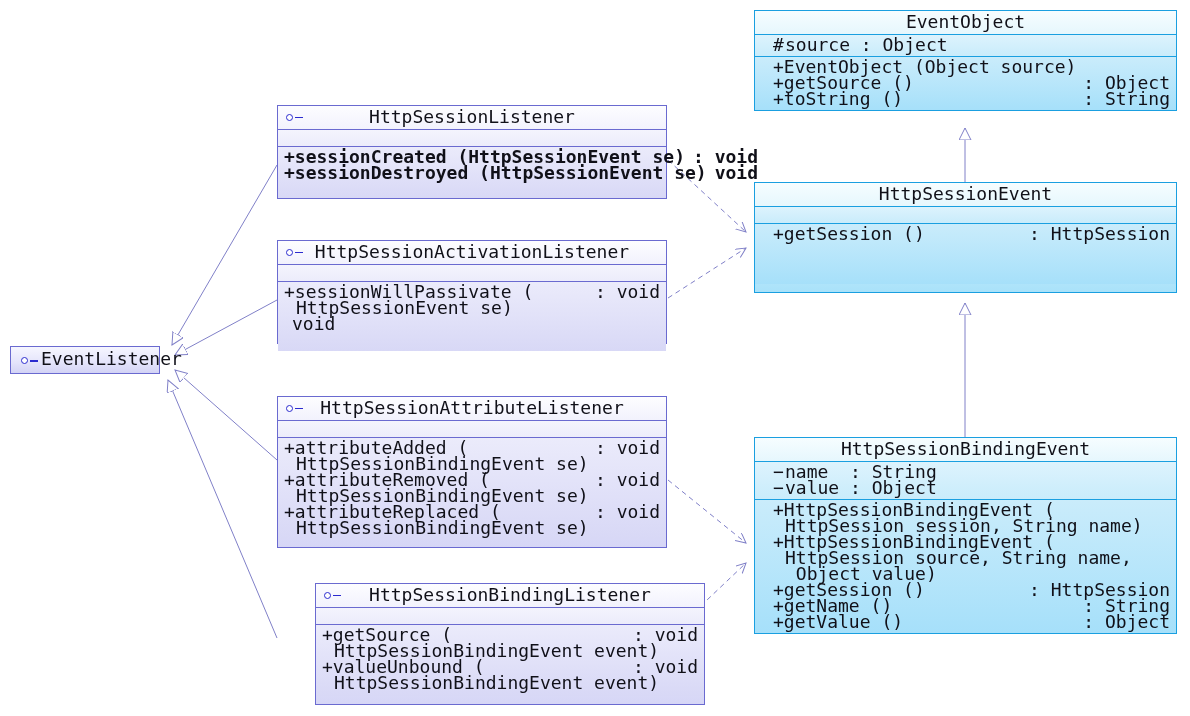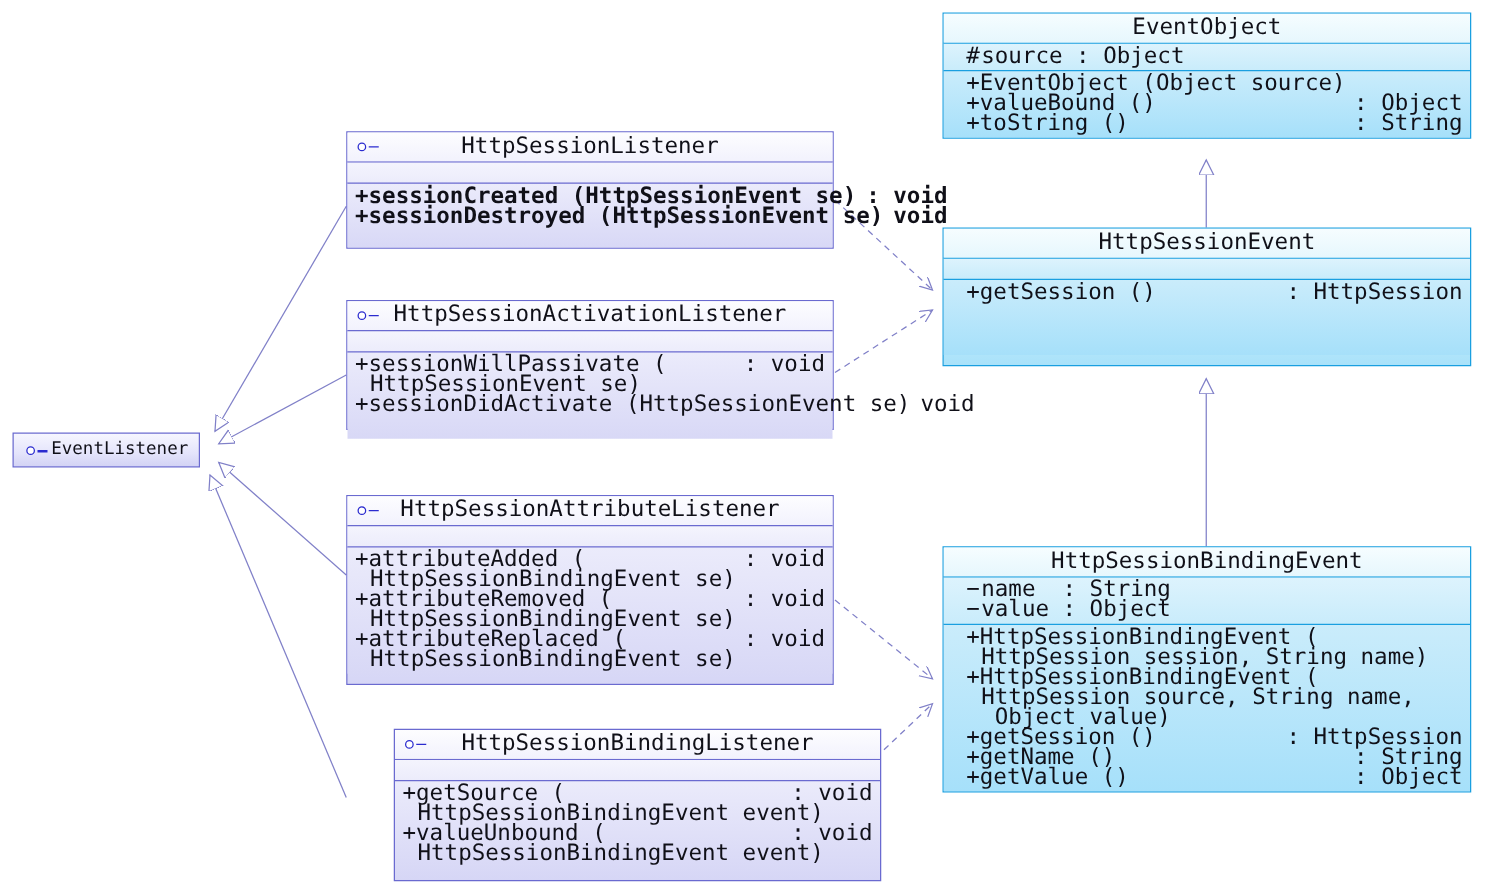--- a/index.html
+++ b/index.html
@@ -145,21 +145,21 @@
     white-space: pre;
     padding-left: 12px;
   }
 
   
   .small-box {
     position: absolute;
     box-sizing: border-box;
     border: 1px solid #6a6ad0;
     background: linear-gradient(to bottom, #f6f6ff 0%, #e4e4fb 60%, #d3d3f5 100%);
-    font-size: 14px;
+    font-size: 18px;
     line-height: 16px;
     color: #101018;
     z-index: 2;
     white-space: nowrap;
   }
   .small-box .label {
     display: inline-block;
     padding: 4px 10px 4px 30px;
   }
 </style>
@@ -206,21 +206,21 @@
     </div>
     <div class="compartment attrs">
       <span class="member"><span class="vis">#</span><span>source : Object</span></span>
     </div>
     <div class="compartment members">
       <div class="sig-row">
         <span class="sig-left"><span class="vis">+</span><span>EventObject (Object source)</span></span>
         <span class="sig-right"></span>
       </div>
       <div class="sig-row">
-        <span class="sig-left"><span class="vis">+</span><span>valueBound ()</span></span>
+        <span class="sig-left"><span class="vis">+</span><span>getSource ()</span></span>
         <span class="sig-right">: Object</span>
       </div>
       <div class="sig-row">
         <span class="sig-left"><span class="vis">+</span><span>toString ()</span></span>
         <span class="sig-right">: String</span>
       </div>
     </div>
   </div>
 
   <div class="uml-box klass" style="left:754px; top:182px; width:423px; height:111px;">
@@ -304,21 +304,20 @@
       <span class="title-text">HttpSessionActivationListener</span>
     </div>
     <div class="compartment empty-compartment"></div>
     <div class="compartment members" style="height:70px;">
       <div class="sig-row">
         <span class="sig-left"><span class="vis">+</span><span>sessionWillPassivate (</span></span>
         <span class="sig-right">: void</span>
       </div>
       <span class="cont-line">HttpSessionEvent se)</span>
       <div class="sig-row">
-        <span class="sig-left"><span class="vis">+</span><span>sessionDidActivate (HttpSessionEvent se)</span></span>
         <span class="sig-right">void</span>
       </div>
     </div>
   </div>
 
   <div class="uml-box iface" style="left:277px; top:396px; width:390px; height:152px;">
     <div class="compartment title-bar">
       <span class="iface-icon">
           <span class="ring"></span>
           <span class="stem"></span>

